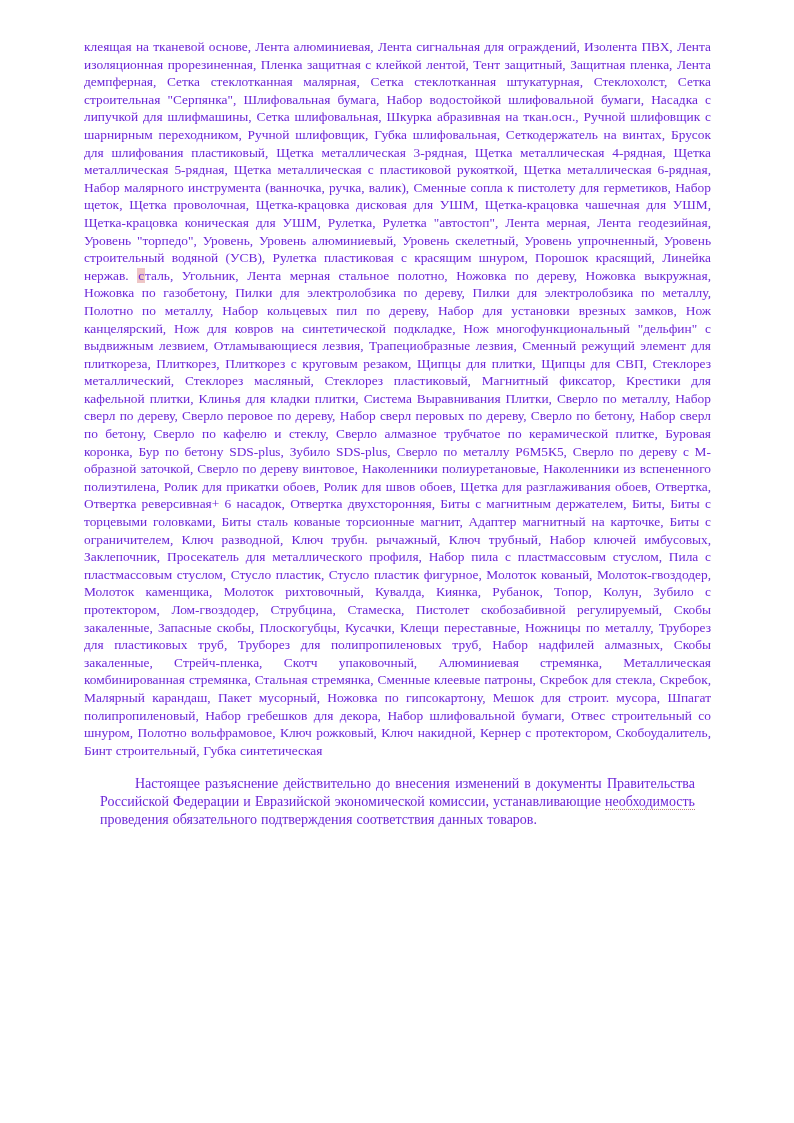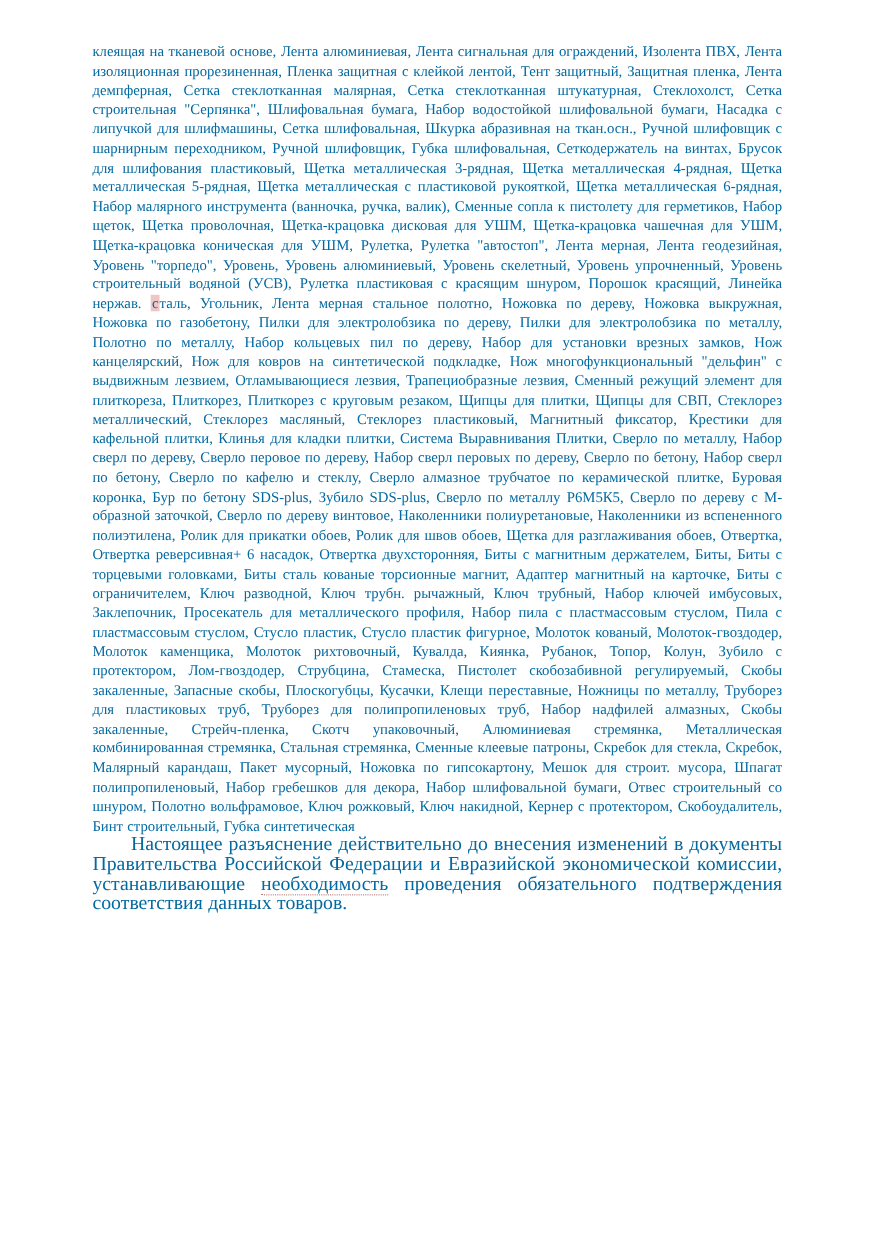--- a/index.html
+++ b/index.html
@@ -1,26 +1,26 @@
 <!DOCTYPE html>
 <html><head>
 <meta charset="utf-8">
 <style>
   html,body{margin:0;padding:0;background:#ffffff;}
   .page{
     position:relative;width:794px;height:964px;background:#ffffff;
-    font-family:"Liberation Serif", serif;color:#0369a1;overflow:hidden;
+    font-family:"Liberation Serif", serif;color:#6d28d9;overflow:hidden;
   }
   .content{position:absolute;left:84px;top:38px;width:627px;}
   .body-text{
     font-size:13.4px;line-height:17.6px;text-align:justify;
     word-spacing:0.5px;
   }
   .para{
-    margin:0;text-indent:35px;font-size:18px;line-height:17.6px;
+    margin:16px;text-indent:35px;font-size:14px;line-height:17.6px;
     text-align:justify;word-spacing:0.5px;
   }
   .hl{background:#eec6c6;padding:0 1px;}
   .dotted{border-bottom:1px dotted #b97a7a;}
   .director-block{
     position:absolute;left:100px;top:1030px;font-size:13.5px;line-height:18.5px;
   }
   .signer-name{
     position:absolute;left:588px;top:1044px;font-size:13.5px;z-index:6;
   }

